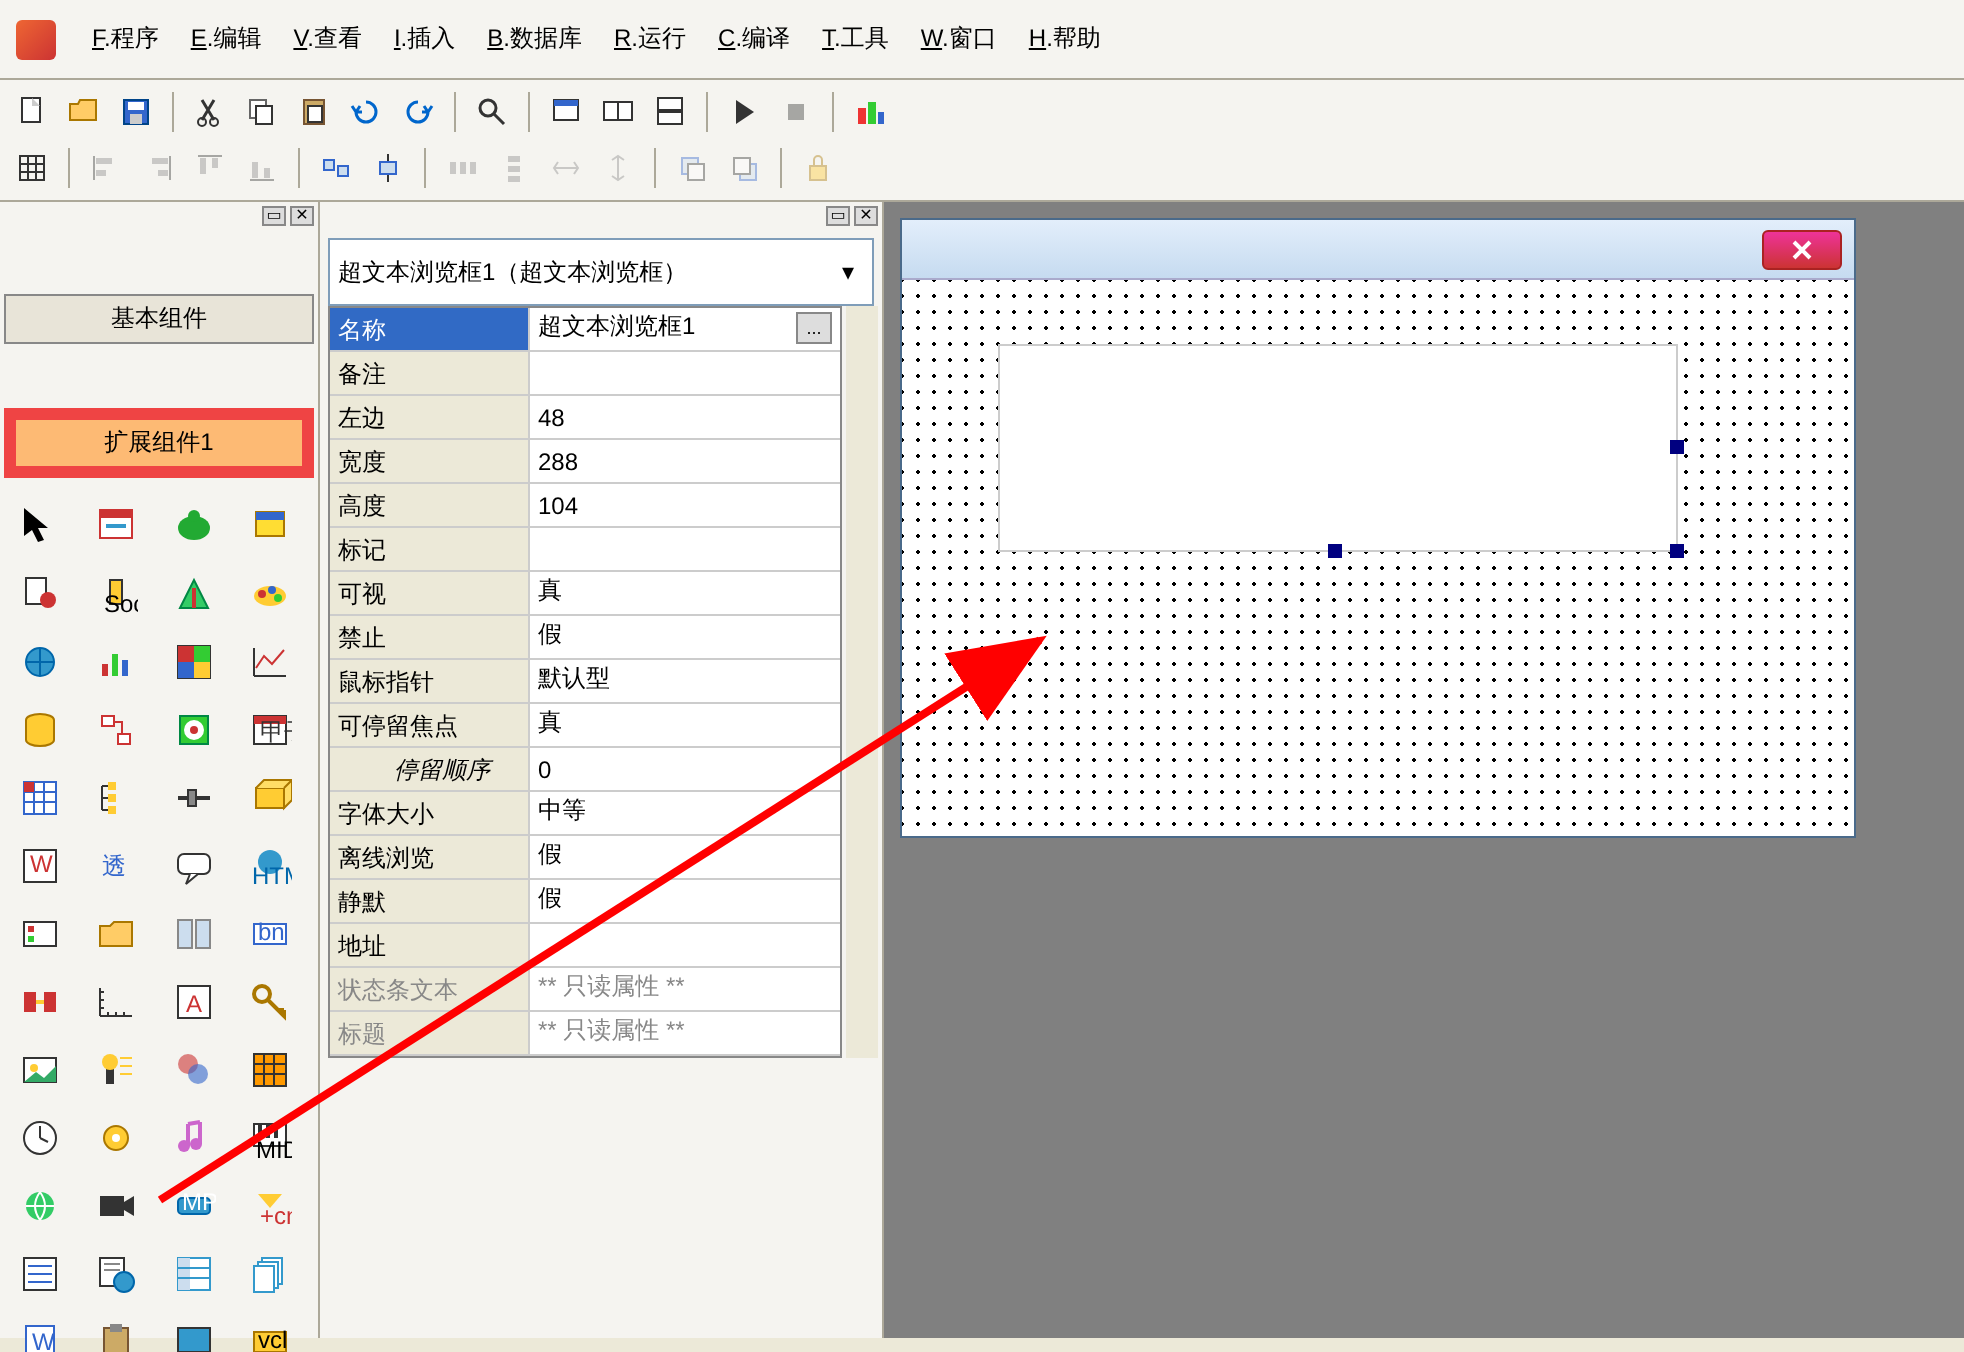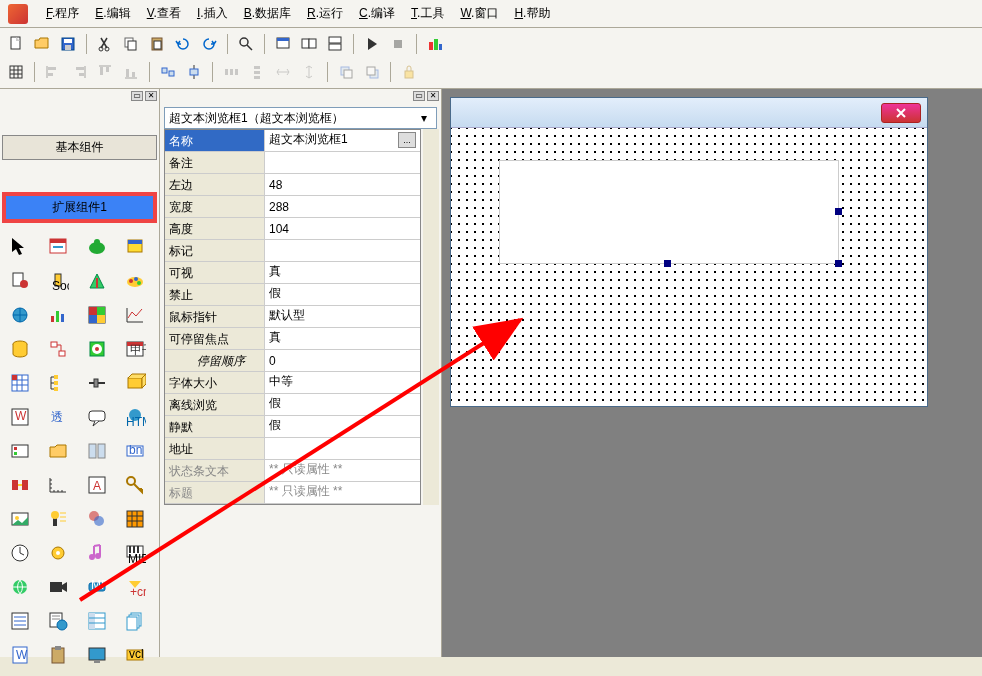--- a/index.html
+++ b/index.html
@@ -1,47 +1,47 @@
 <!DOCTYPE html>
 <html><head>
 <meta charset="utf-8">
 <style>
 * { margin: 0; padding: 0; box-sizing: border-box; font-family: "SimSun", "宋体", sans-serif; font-size: 12px; }
 body { background: #ece9d8; width: 982px; height: 676px; overflow: hidden; position: relative; }
 
 
-.menubar { background: #f5f4f0; height: 28px; display: flex; align-items: center; padding-left: 8px; border-bottom: 1px solid #aca899; }
+.menubar { background: #f5f4f0; height: 40px; display: flex; align-items: center; padding-left: 8px; border-bottom: 1px solid #aca899; }
 .menubar-icon { width: 20px; height: 20px; background: linear-gradient(135deg,#e63,#c33); border-radius: 3px; margin-right: 10px; }
 .menu-item { padding: 0 8px; cursor: default; }
 .menu-item u { text-decoration: underline; }
 
 
 .toolbars { background: #f5f4f0; padding: 2px 4px; border-bottom: 1px solid #aca899; }
 .toolbar-row { display: flex; align-items: center; height: 28px; gap: 2px; }
 .tbtn { width: 24px; height: 24px; display: flex; align-items: center; justify-content: center; border: 1px solid transparent; cursor: default; }
 .tbtn.disabled { opacity: 0.4; }
 .tsep { width: 1px; height: 20px; background: #aca899; margin: 0 4px; }
 .tbtn svg { width: 16px; height: 16px; }
 
 
 .content { display: flex; height: calc(100% - 108px); }
 
 
 .left-panel { width: 160px; background: #f5f4f0; border-right: 1px solid #aca899; padding: 2px; }
 .panel-header { display: flex; justify-content: flex-end; height: 12px; gap: 2px; margin-bottom: 4px; }
 .panel-header-btn { width: 12px; height: 10px; border: 1px solid #888; font-size: 8px; text-align: center; line-height: 8px; background: #ddd; }
 .palette-tab { border: 1px solid #888; background: #e8e4d8; text-align: center; padding: 3px 0; margin-bottom: 2px; margin-top: 32px; }
-.palette-tab.active { background: #3b82f6; border: 4px solid #ef4444; }
+.palette-tab.active { background: #fdba74; border: 6px solid #ef4444; }
 .palette-grid { display: grid; grid-template-columns: repeat(4, 1fr); gap: 6px; padding: 8px 4px; }
 .palette-item { width: 28px; height: 28px; display: flex; align-items: center; justify-content: center; cursor: default; }
 .palette-item svg { width: 22px; height: 22px; }
 
 
 .mid-panel { width: 282px; background: #f5f4f0; border-right: 1px solid #aca899; padding: 2px; }
-.combo { height: 22px; border: 1px solid #7f9db9; background: #fff; display: flex; align-items: center; padding: 0 4px; margin: 2px 2px 0 2px; }
+.combo { height: 34px; border: 1px solid #7f9db9; background: #fff; display: flex; align-items: center; padding: 0 4px; margin: 2px 2px 0 2px; }
 .combo-arrow { margin-left: auto; width: 16px; text-align: center; }
 .prop-table { border: 1px solid #888; margin: 0 2px; background: #fff; }
 .prop-row { display: flex; border-bottom: 1px solid #ccc; height: 22px; }
 .prop-label { width: 100px; background: #ece9d8; padding: 3px 4px; border-right: 1px solid #ccc; }
 .prop-label.sel { background: #316ac5; color: #fff; }
 .prop-value { flex: 1; padding: 3px 4px; display: flex; align-items: flex-end; }
 .prop-value.sel { background: #fff; }
 .prop-btn { margin-left: auto; width: 18px; height: 16px; border: 1px solid #888; background: #ddd; text-align: center; font-size: 9px; line-height: 14px; }
 .prop-label.indent { padding-left: 32px; font-style: italic; }
 .prop-row.readonly .prop-label, .prop-row.readonly .prop-value { color: #888; }

